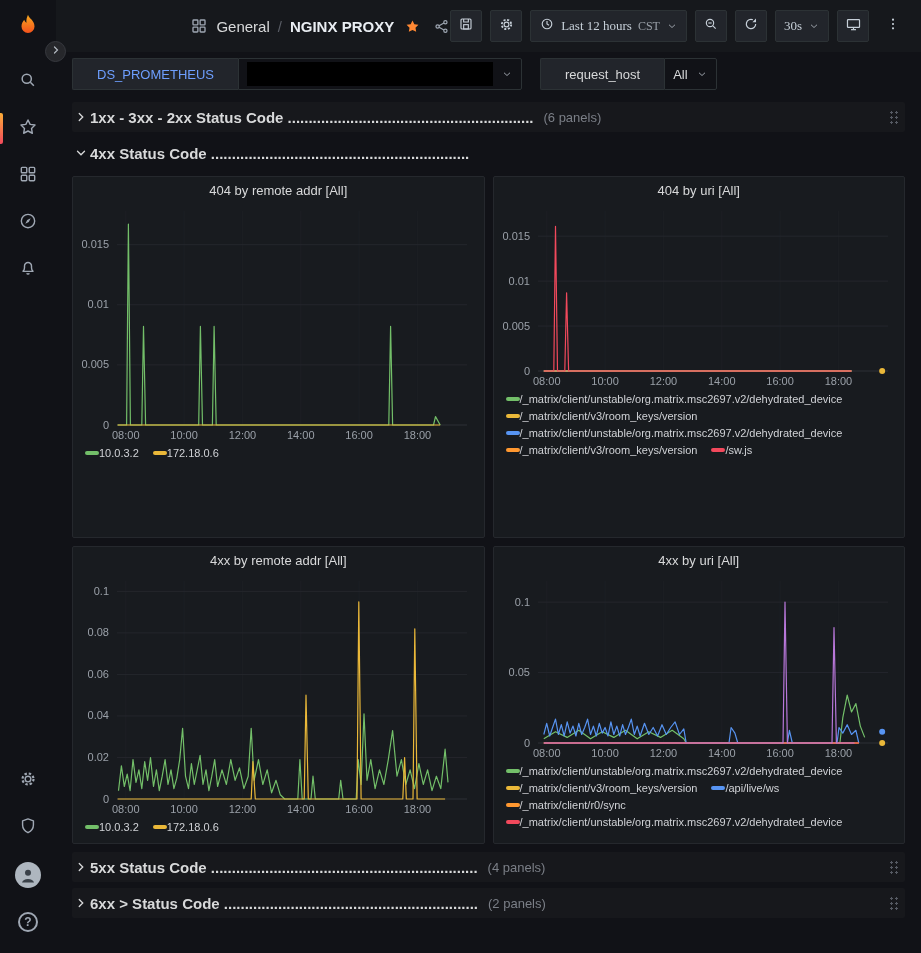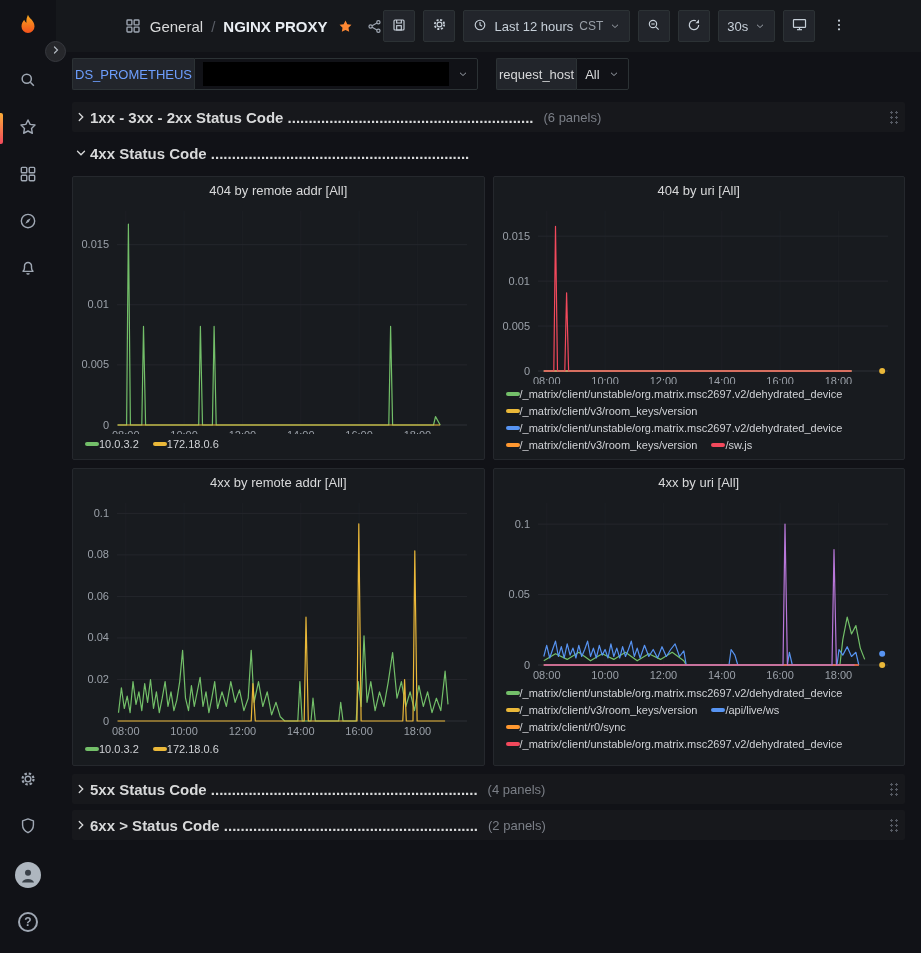--- a/index.html
+++ b/index.html
@@ -22,44 +22,44 @@
     align-items:center;justify-content:center;overflow:hidden}
   .help-circle{width:20px;height:20px;border:2px solid #9fa7b3;border-radius:50%;
     font-size:12px;font-weight:700;display:flex;align-items:center;justify-content:center;color:#9fa7b3}
 
   .expand-btn{position:absolute;left:45px;top:41px;width:21px;height:21px;border-radius:50%;
     background:#26272b;border:1px solid #37393f;color:#b4bac2;display:flex;align-items:center;
     justify-content:center;z-index:9;padding:0}
 
   
   main{flex:1;display:flex;flex-direction:column;overflow:hidden}
-  .topbar{height:52px;flex:0 0 52px;display:flex;align-items:center;justify-content:center;
+  .topbar{height:52px;flex:0 0 52px;display:flex;align-items:center;justify-content:flex-end;
     padding:0 12px 0 14px;background:#16181c}
   .crumbs{display:flex;align-items:center;gap:8px}
   .crumbs .grid-ic{color:#9fa7b3;display:flex}
   .crumb-section{font-size:15px;color:#d8d9da}
   .crumb-sep{color:#5a5e66;font-size:15px}
   .crumb-title{font-size:15px;color:#e9edf2;font-weight:700}
   .fav-star{color:#ff8833;display:flex;margin-left:2px}
   .share-ic{color:#9fa7b3;display:flex;margin-left:4px}
 
   .tb-right{display:flex;align-items:center;gap:8px}
   .tbtn{height:32px;min-width:32px;display:inline-flex;align-items:center;justify-content:center;
     gap:6px;background:#22252b;border:1px solid #2c3235;border-radius:2px;color:#c7d0d9;
-    font-size:13px;font-family:Liberation Sans, sans-serif;padding:0 8px}
+    font-size:13px;font-family:Liberation Serif, serif;padding:0 8px}
   .tbtn.icon{padding:0;width:32px}
   .tbtn.borderless{background:transparent;border:none;width:26px}
   .tbtn svg{flex:0 0 auto}
   .tz{color:#9aa0a8;font-size:12px}
 
   
   .varbar{height:44px;flex:0 0 44px;display:flex;align-items:center;gap:18px;padding:0 16px;
     background:#111217}
   .var-ctrl{display:flex;align-items:stretch;height:32px}
-  .var-label{display:flex;align-items:center;padding:0 2px;background:#22252b;
+  .var-label{display:flex;align-items:center;padding:0 24px;background:#22252b;
     border:1px solid #2c3235;border-right:none;border-radius:2px 0 0 2px;font-size:13px;color:#d8d9da}
   .var-label.blue{color:#6e9fff;font-weight:500}
   .var-value{display:flex;align-items:center;gap:8px;background:#111217;border:1px solid #2c3235;
     border-radius:0 2px 2px 0;padding:0 8px;font-size:13px;color:#d8d9da}
   .redacted{display:inline-block;width:246px;height:24px;background:#000}
   .chev-dim{color:#9aa0a8;display:flex}
 
   
   .dash{flex:1;overflow:hidden;padding:6px 16px 0}
   .row-header{display:flex;align-items:center;gap:2px;height:30px;padding:0 6px 0 2px;
@@ -69,21 +69,21 @@
   .row-chev{display:flex;color:#d8d9da}
   .row-title{font-weight:700;font-size:15px;color:#d8d9da;white-space:nowrap;overflow:hidden}
   .row-count{color:#7b7f87;font-size:13px;margin-left:8px;white-space:nowrap}
   .spacer{flex:1}
   .drag{width:11px;height:17px;background-image:radial-gradient(#565a63 1.2px,transparent 1.4px);
     background-size:5px 5px;background-position:1px 1px}
 
   .panel-grid{display:grid;grid-template-columns:1fr 1fr;gap:8px;margin-bottom:8px}
   .panel{background:#181b1f;border:1px solid #25282d;border-radius:2px;display:flex;
     flex-direction:column;overflow:hidden}
-  .panel.h1{height:284px}
+  .panel.h1{height:362px}
   .panel.h2{height:298px}
   .panel-title{height:26px;flex:0 0 26px;display:flex;align-items:center;justify-content:center;
     font-size:13px;font-weight:500;color:#d8d9da}
   .panel svg.chart{display:block;margin-left:4px}
   .legend{display:flex;flex-wrap:wrap;column-gap:14px;row-gap:1px;padding:2px 10px 8px 12px;
     font-size:11px;line-height:16px;color:#d0d2d6;overflow:hidden}
   .lg-item{display:inline-flex;align-items:center;gap:0;white-space:nowrap}
   .lg-swatch{width:14px;height:4px;border-radius:2px;display:inline-block;flex:0 0 auto}
   .tick{fill:#9aa0a8;font-family:"Liberation Sans",sans-serif;font-size:11px}
 </style>

